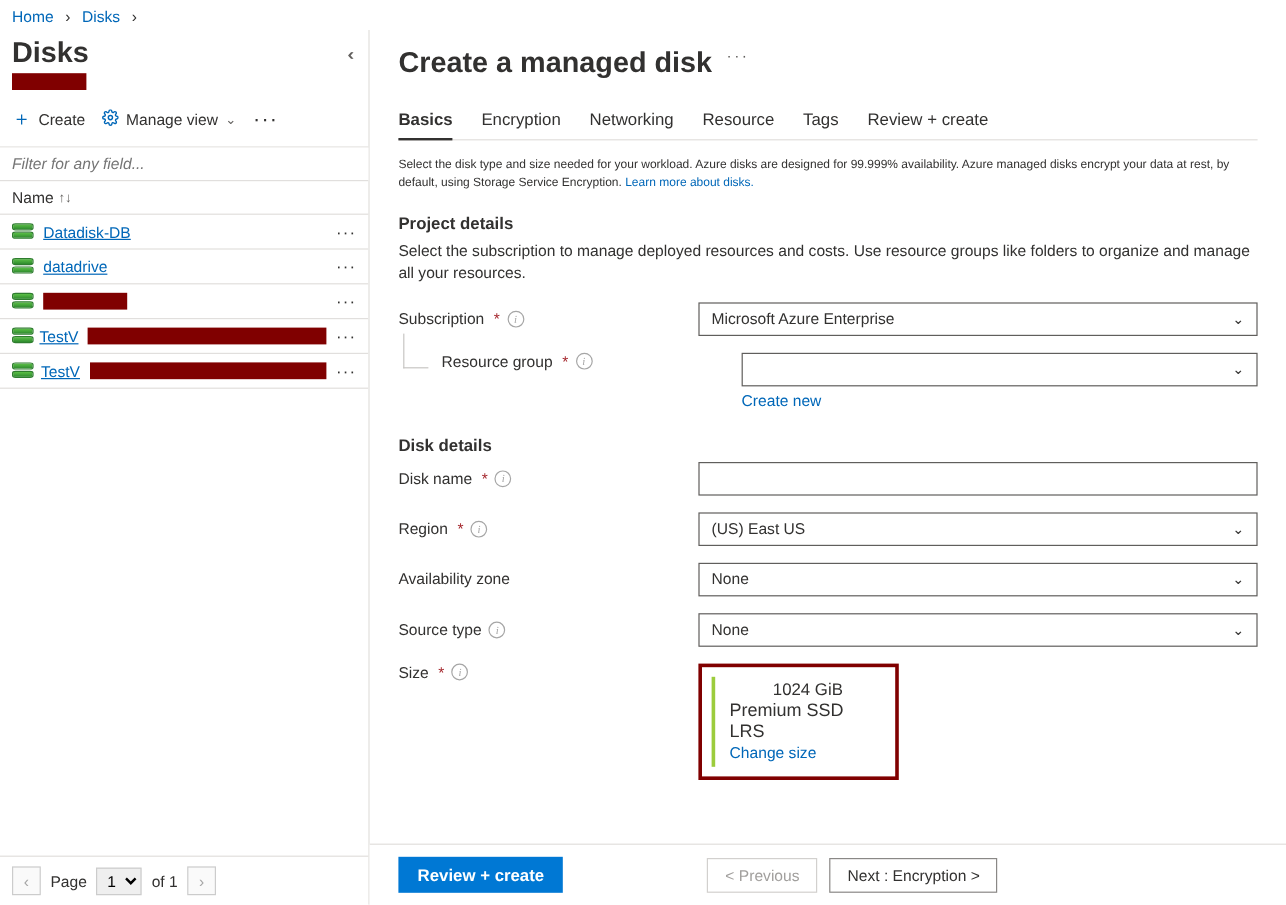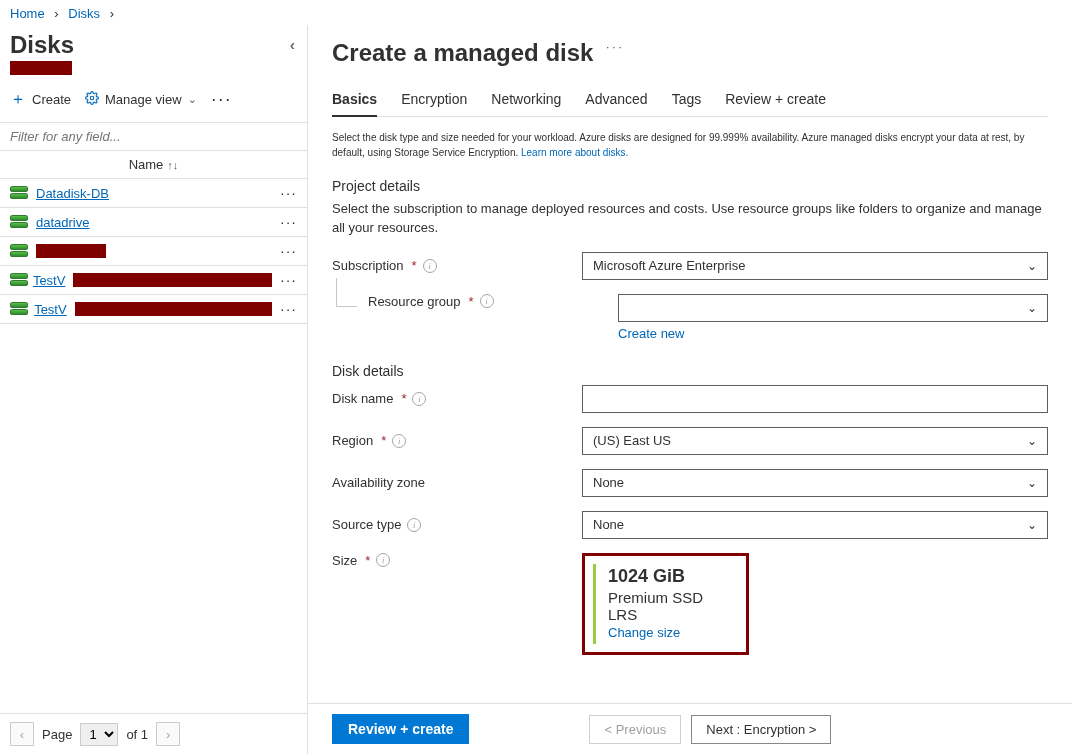--- a/index.html
+++ b/index.html
@@ -110,21 +110,20 @@
     background: #ffffff;
   }
   .listhead {
     display: flex;
     align-items: center;
     padding: 6px 10px;
     border-bottom: 1px solid var(--border-light);
     font-size: 13px;
     color: var(--text);
     font-weight: 400;
-    justify-content: center;
   }
   .listhead .sort { color: #605e5c; margin-left: 4px; font-size: 11px; }
   .rows { flex: 1 1 auto; overflow: hidden; }
   .row {
     display: flex;
     align-items: center;
     gap: 8px;
     padding: 6px 10px;
     border-bottom: 1px solid var(--border-light);
     position: relative;
@@ -225,21 +224,21 @@
     margin-bottom: -1px;
   }
   .desc {
     font-size: 10px;
     color: var(--text);
     margin-bottom: 18px;
     line-height: 1.45;
   }
   .desc a { color: var(--link); text-decoration: none; }
   .section-title {
-    font-weight: 400;
+    font-weight: 700;
     font-size: 14px;
     margin: 10px 0 6px 0;
   }
   .section-desc {
     font-size: 13px;
     color: var(--text);
     margin-bottom: 14px;
     line-height: 1.45;
   }
   .form-row {
@@ -302,21 +301,21 @@
     cursor: pointer;
     min-height: 28px;
   }
   .textinput { cursor: text; }
   .caret { font-size: 12px; color: var(--text); }
   .link-btn { color: var(--link); font-size: 13px; cursor: pointer; display: inline-block; margin-top: 4px; }
   .size-block {
     border-left: 3px solid #9ccc3c;
     padding: 2px 12px 4px 12px;
   }
-  .size-value { font-weight: 700; font-size: 18px; }
+  .size-value { font-weight: 400; font-size: 14px; margin-left: 36px; }
   .size-sku { font-size: 15px; color: var(--text); margin: 2px 0; }
   .size-highlight {
     border: 3px solid var(--red-highlight);
     padding: 8px;
     display: inline-block;
     width: 145px;
   }
   .footer {
     position: absolute;
     left: 0; right: 0; bottom: 0;
@@ -448,21 +447,21 @@
       <div class="main-scroll">
         <div class="main-header">
           <div class="main-title">Create a managed disk</div>
           <div class="head-ellipsis">···</div>
         </div>
 
         <div class="tabs" id="tab-bar">
             <div class="tab active">Basics</div>
             <div class="tab">Encryption</div>
             <div class="tab">Networking</div>
-            <div class="tab">Advanced</div>
+            <div class="tab">Resource</div>
             <div class="tab">Tags</div>
             <div class="tab">Review + create</div>
           </div>
 
         <div class="desc">
           <span>Select the disk type and size needed for your workload. Azure disks are designed for 99.999% availability. Azure managed disks encrypt your data at rest, by default, using Storage Service Encryption.</span>
           <a>Learn more about disks.</a>
         </div>
 
         <div class="section-title">Project details</div>

